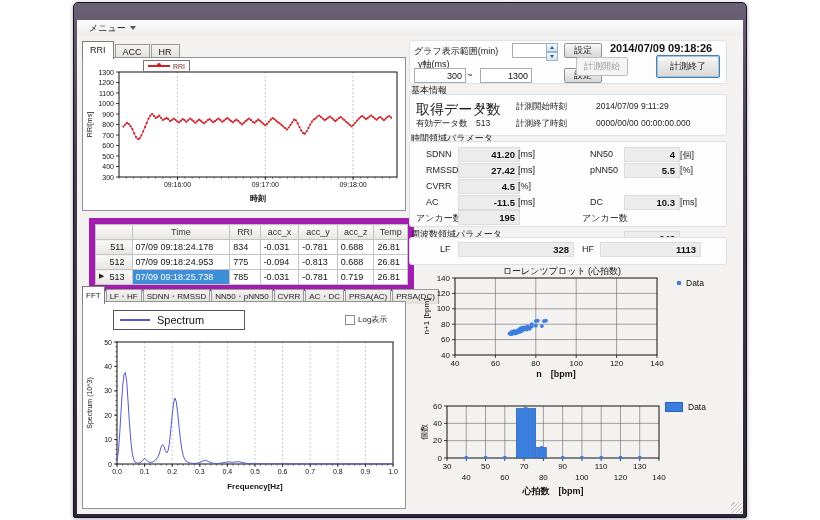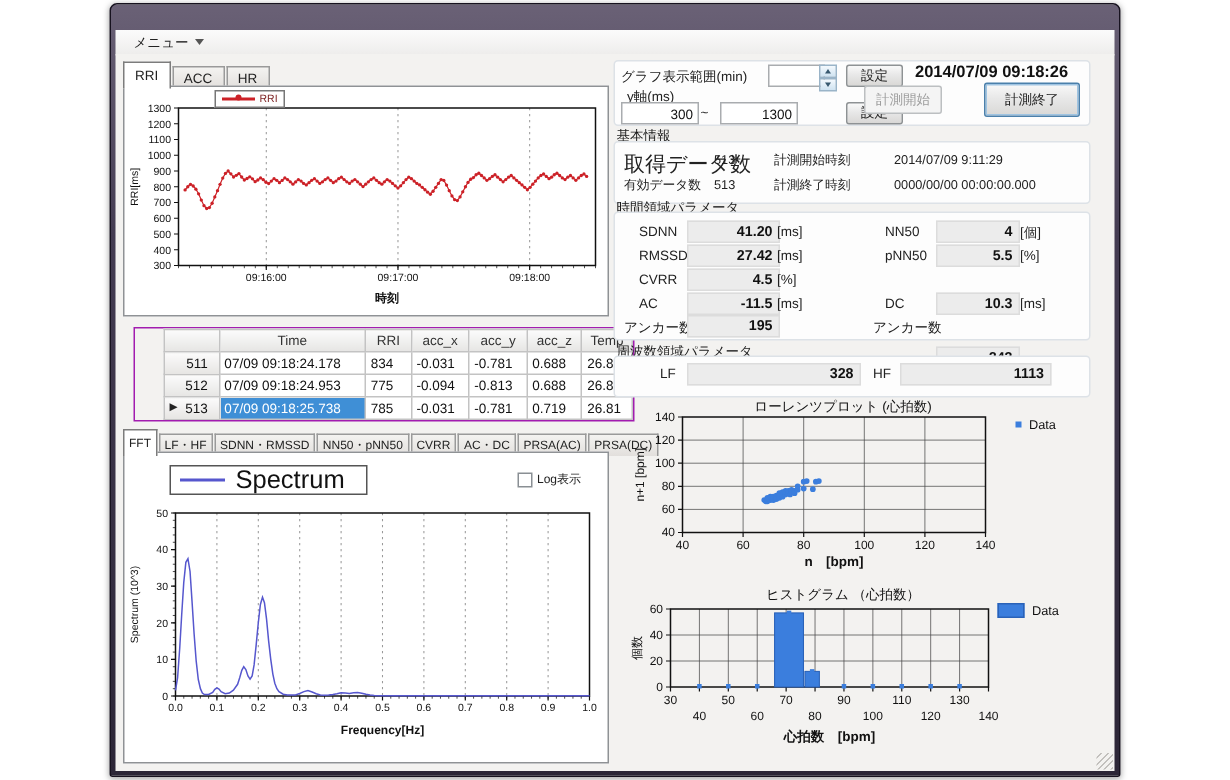--- a/index.html
+++ b/index.html
@@ -42,37 +42,37 @@
 
   
   .rri-legend{position:absolute;left:60px;top:2px;height:10px;border:1px solid #777;background:#fefefe;
               display:flex;align-items:center;gap:3px;padding:0 4px;z-index:2;}
   .rri-legend .line{position:relative;width:22px;height:1.5px;background:#cc2127;}
   .rri-legend .line i{position:absolute;left:9px;top:-2px;width:4px;height:4px;background:#cc2127;border-radius:50%;}
   .rri-legend .txt{font-size:7px;color:#7b1f1f;}
   .spec-legend{position:absolute;left:30px;top:8px;width:118px;height:18px;border:1px solid #555;background:#fff;
                display:flex;align-items:center;gap:7px;padding:0 6px;z-index:2;}
   .spec-legend .line{width:30px;height:2px;background:#5657ce;}
-  .spec-legend .txt{font-size:17px;color:#111;}
+  .spec-legend .txt{font-size:11px;color:#111;}
   .checkbox{position:absolute;display:flex;align-items:center;gap:3px;}
   .checkbox .box{width:8px;height:8px;border:1px solid #8a8f94;background:#fff;}
   .checkbox .lbl{font-size:8px;color:#222;}
   .pt-legend{position:absolute;display:flex;align-items:center;gap:5px;}
   .pt-legend .dot{width:4px;height:4px;background:#3b7edd;}
   .pt-legend .rect{width:16px;height:8px;background:#3b7edd;border:1px solid #2a62b8;}
   .pt-legend .txt{font-size:8.5px;color:#111;}
 
   
   table.grid{border-collapse:collapse;table-layout:fixed;width:313px;background:#fff;font-size:9px;}
   table.grid td,table.grid th{border:1px solid #c3c3c3;height:14px;padding:0 3px;overflow:hidden;white-space:nowrap;font-weight:normal;text-align:left;color:#111;}
   table.grid th{background:linear-gradient(#fbfbfb,#e6e5e3);text-align:center;color:#333;}
   table.grid .rowhdr{background:linear-gradient(#fbfbfb,#e6e5e3);text-align:right;padding-right:7px;position:relative;}
   table.grid .rowhdr .arrow{position:absolute;left:3px;top:2px;font-size:7px;color:#222;}
   table.grid td.sel{background:#3f8fd6;color:#fff;}
-  .table-outline{border:1px solid #a21caf;padding-left:19px;}
+  .table-outline{border:6px solid #a21caf;}
 
   
   .gbox{position:absolute;background:#fdfdfd;border:1px solid #dde2e7;border-radius:3px;}
   .glabel{position:absolute;font-size:9px;color:#1a1a1a;}
   .flabel{position:absolute;font-size:9px;color:#222;}
   .field{position:absolute;height:13px;background:#ececec;border:1px solid #dcdcdc;
          font-size:9.5px;font-weight:bold;color:#111;text-align:right;padding:0 4px 0 0;line-height:13px;}
   .btn{position:absolute;background:linear-gradient(#f9f9f9,#e8e8e8 45%,#d9d8d6);border:1px solid #8e9294;
        border-radius:2px;font-size:9px;color:#222;text-align:center;cursor:default;}
   .btn.disabled{background:#f4f4f4;border-color:#bcbfc1;color:#9d9d9d;}
@@ -698,21 +698,20 @@
           <circle cx="120.8" cy="47.7" r="1.9" fill="#3b7edd"></circle>
           <circle cx="126.9" cy="48.1" r="1.9" fill="#3b7edd"></circle>
           <circle cx="128.9" cy="47.7" r="1.9" fill="#3b7edd"></circle>
           <circle cx="124.9" cy="53.1" r="1.9" fill="#3b7edd"></circle>
         </svg></div>
     <div class="pt-legend" style="left:600px;top:242px;">
       <span class="dot"></span>
       <span class="txt">Data</span>
     </div>
 
-    <div class="chart-title" style="left:345px;top:354px;width:280px;">ヒストグラム （心拍数）</div>
     <div id="histChart" style="position:absolute;left:340px;top:362px;"><svg width="300" height="112" viewBox="0 0 300 112">
           <line x1="49.27272727272727" y1="8" x2="49.27272727272727" y2="60" stroke="#4a4a4a" stroke-width="0.5" stroke-dasharray="none"></line>
           <line x1="68.54545454545455" y1="8" x2="68.54545454545455" y2="60" stroke="#4a4a4a" stroke-width="0.5" stroke-dasharray="none"></line>
           <line x1="87.81818181818181" y1="8" x2="87.81818181818181" y2="60" stroke="#4a4a4a" stroke-width="0.5" stroke-dasharray="none"></line>
           <line x1="107.0909090909091" y1="8" x2="107.0909090909091" y2="60" stroke="#4a4a4a" stroke-width="0.5" stroke-dasharray="none"></line>
           <line x1="126.36363636363636" y1="8" x2="126.36363636363636" y2="60" stroke="#4a4a4a" stroke-width="0.5" stroke-dasharray="none"></line>
           <line x1="145.63636363636363" y1="8" x2="145.63636363636363" y2="60" stroke="#4a4a4a" stroke-width="0.5" stroke-dasharray="none"></line>
           <line x1="164.9090909090909" y1="8" x2="164.9090909090909" y2="60" stroke="#4a4a4a" stroke-width="0.5" stroke-dasharray="none"></line>
           <line x1="184.1818181818182" y1="8" x2="184.1818181818182" y2="60" stroke="#4a4a4a" stroke-width="0.5" stroke-dasharray="none"></line>
           <line x1="203.45454545454547" y1="8" x2="203.45454545454547" y2="60" stroke="#4a4a4a" stroke-width="0.5" stroke-dasharray="none"></line>

